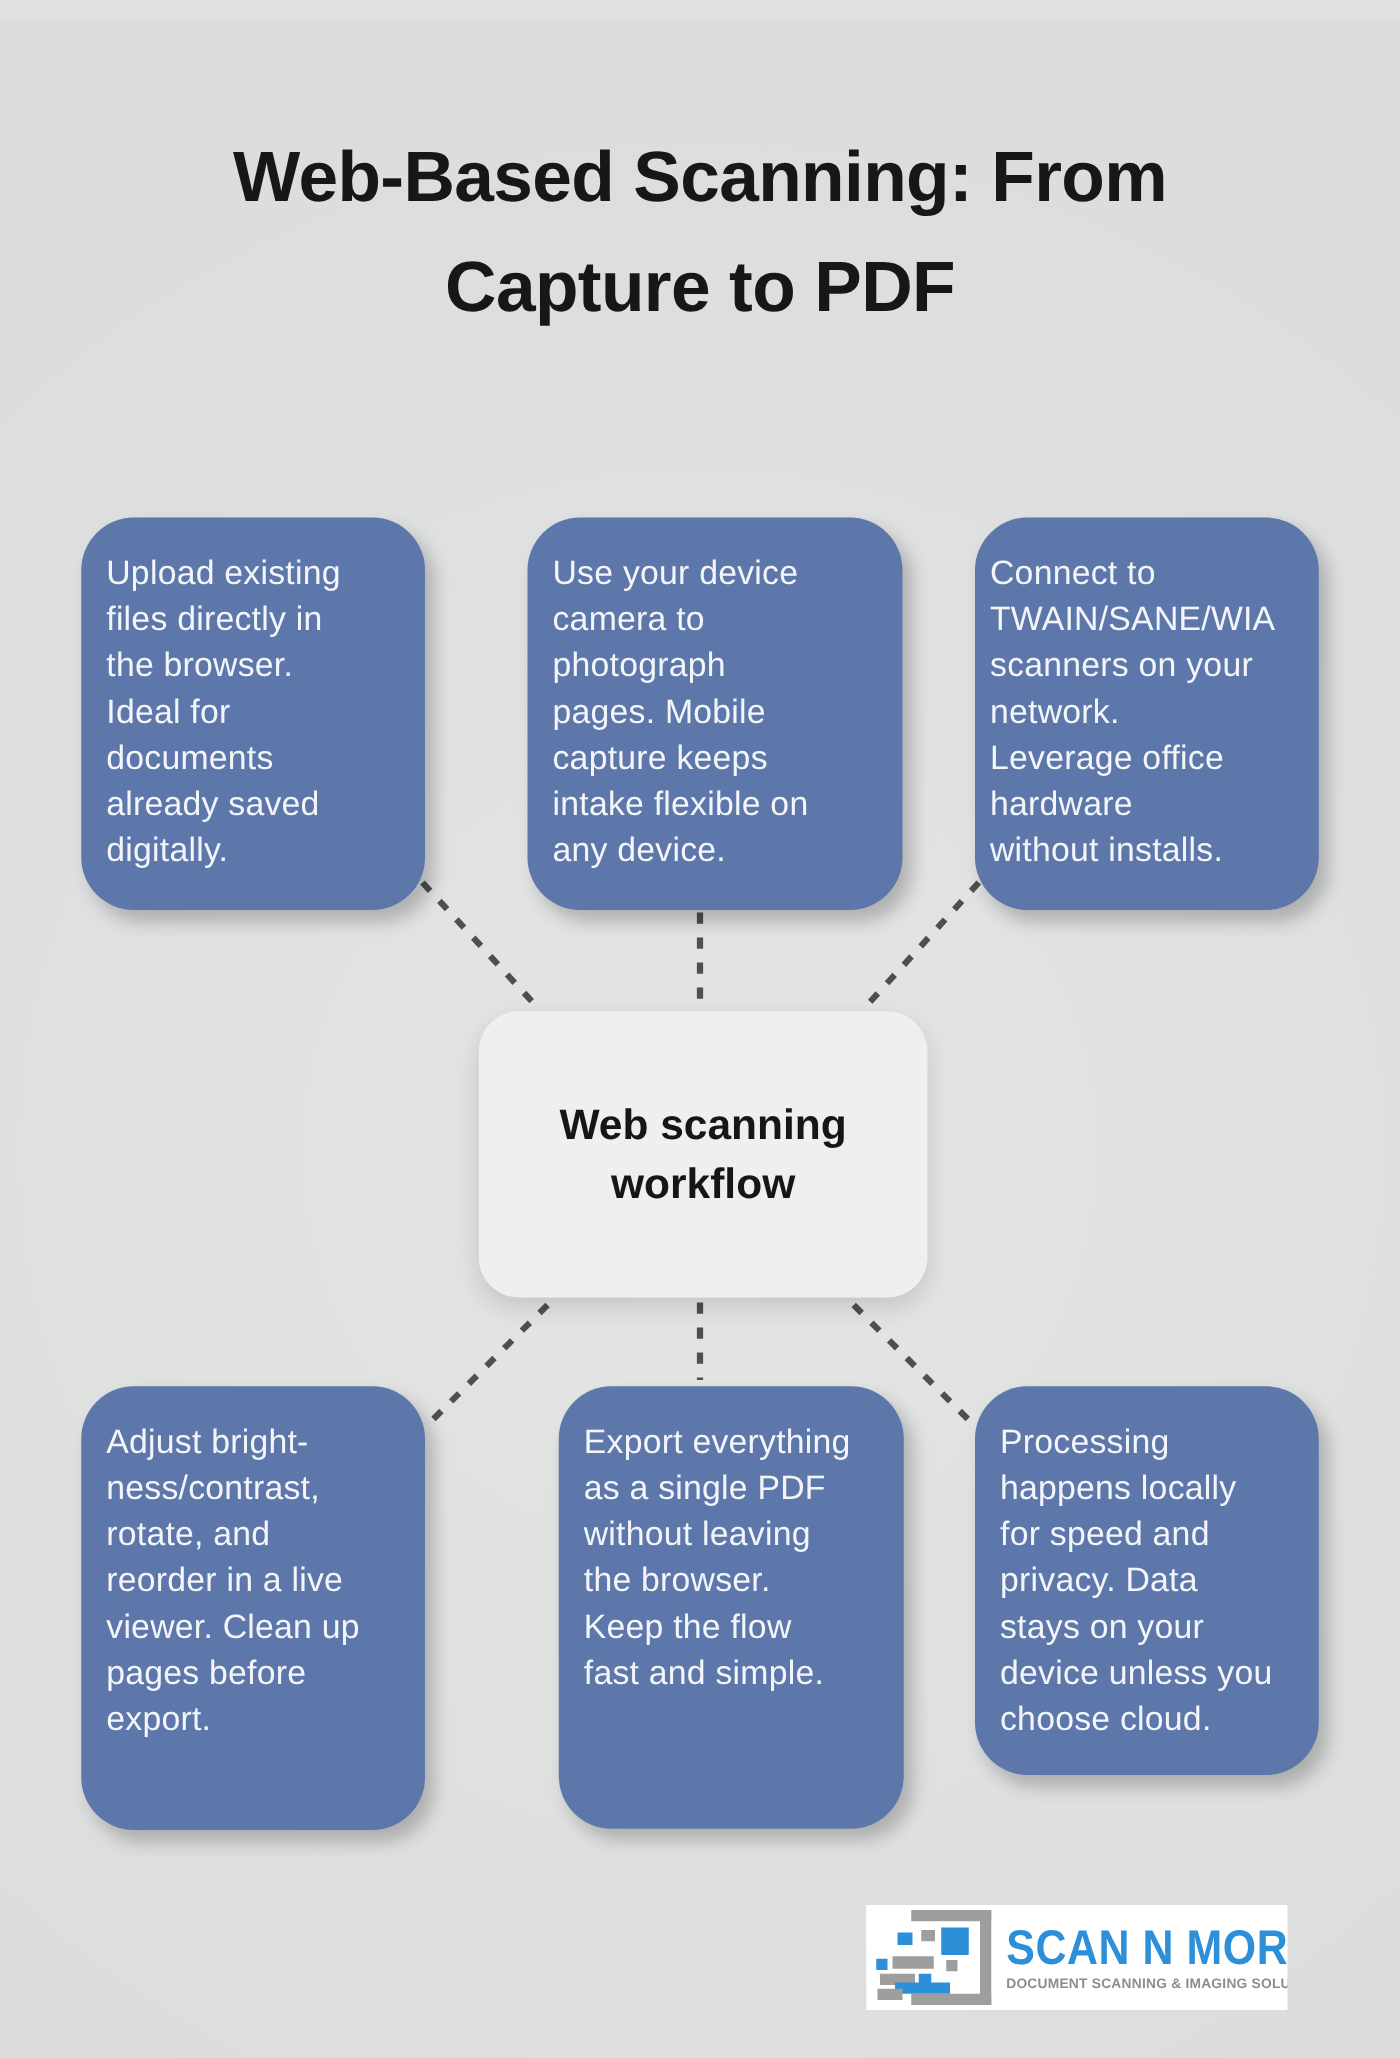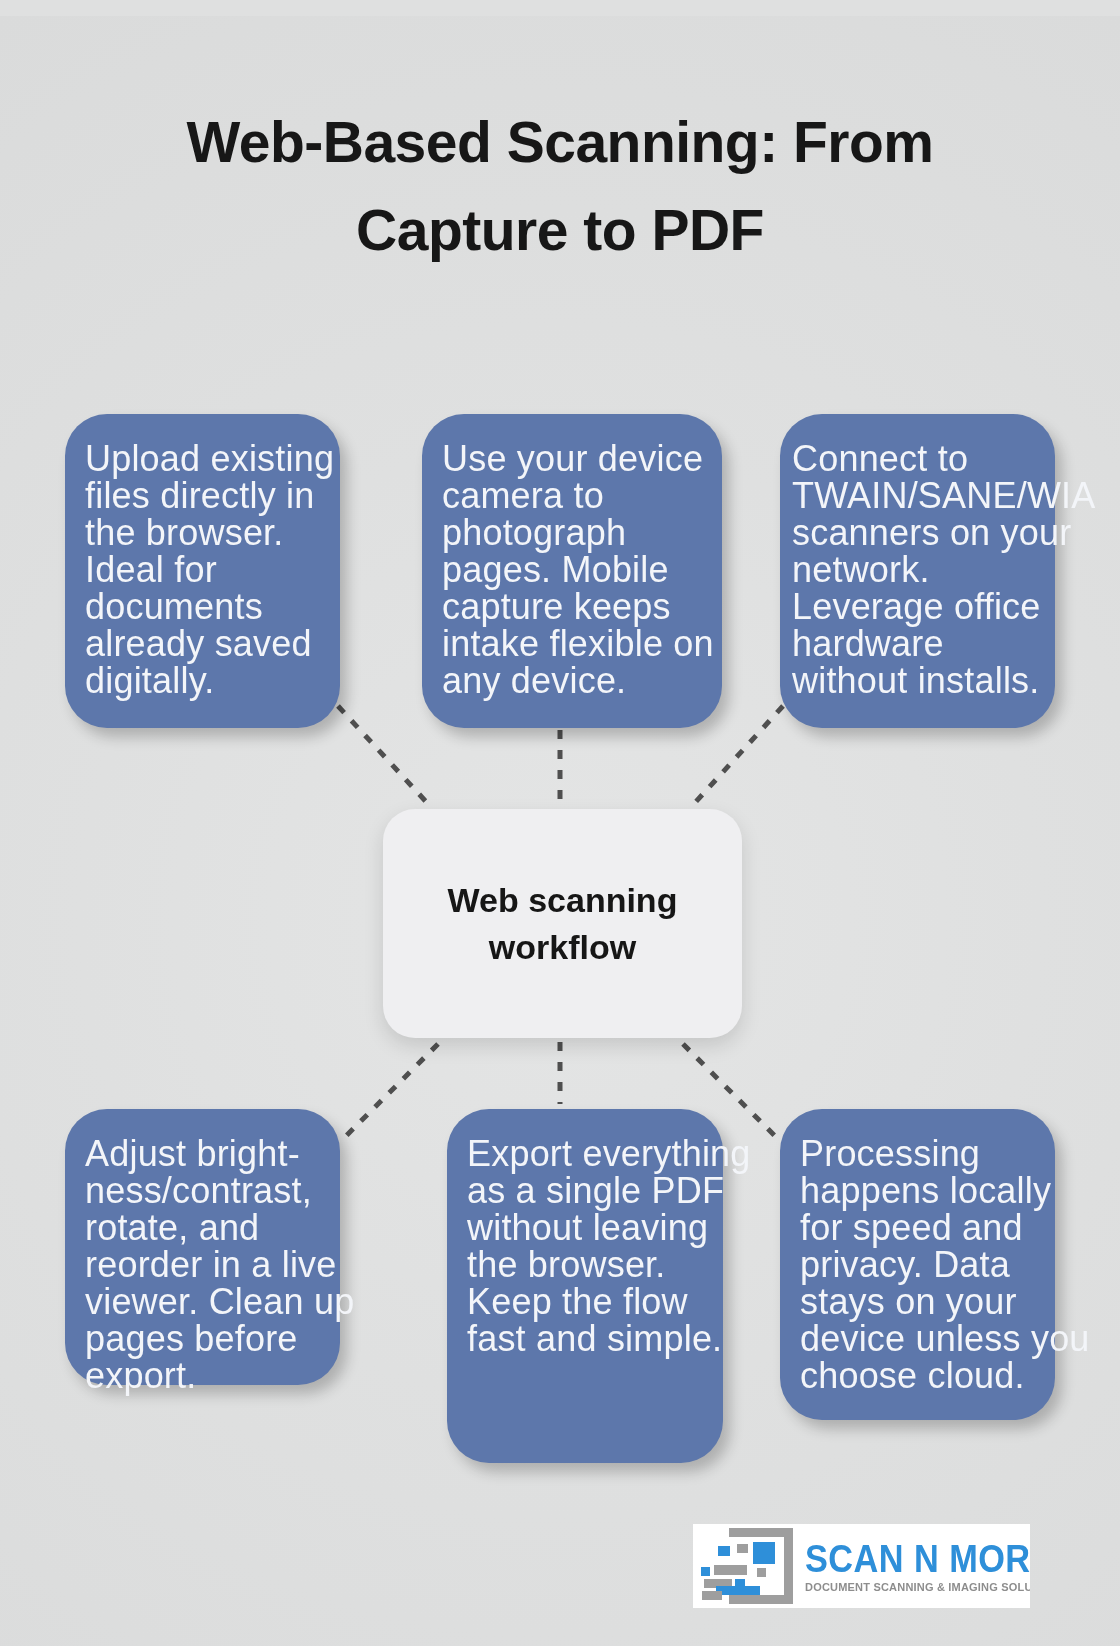--- a/index.html
+++ b/index.html
@@ -46,29 +46,29 @@
   .card {
     position: absolute;
     background: var(--card, #5d77ab);
     border-radius: 42px;
     box-shadow: 7px 9px 14px rgba(0, 0, 0, 0.22);
     box-sizing: border-box;
     padding: 26px 12px 0 20px;
   }
   .card-text {
     color: var(--card-text, #f3f5f9);
-    font-size: 36px;
+    font-size: 27px;
     line-height: 37px;
     white-space: pre;
     letter-spacing: 0.2px;
   }
   .c1 { left: 65px;  top: 398px;  width: 275px; height: 314px; }
   .c2 { left: 422px; top: 398px;  width: 300px; height: 314px; }
   .c3 { left: 780px; top: 398px;  width: 275px; height: 314px; padding-left: 12px; }
-  .c4 { left: 65px;  top: 1093px; width: 275px; height: 276px; }
+  .c4 { left: 65px;  top: 1093px; width: 275px; height: 355px; }
   .c5 { left: 447px; top: 1093px; width: 276px; height: 354px; }
   .c6 { left: 780px; top: 1093px; width: 275px; height: 311px; }
   .center-node {
     position: absolute;
     left: 383px;
     top: 793px;
     width: 359px;
     height: 229px;
     background: var(--center-bg, #efeff1);
     border-radius: 32px;

